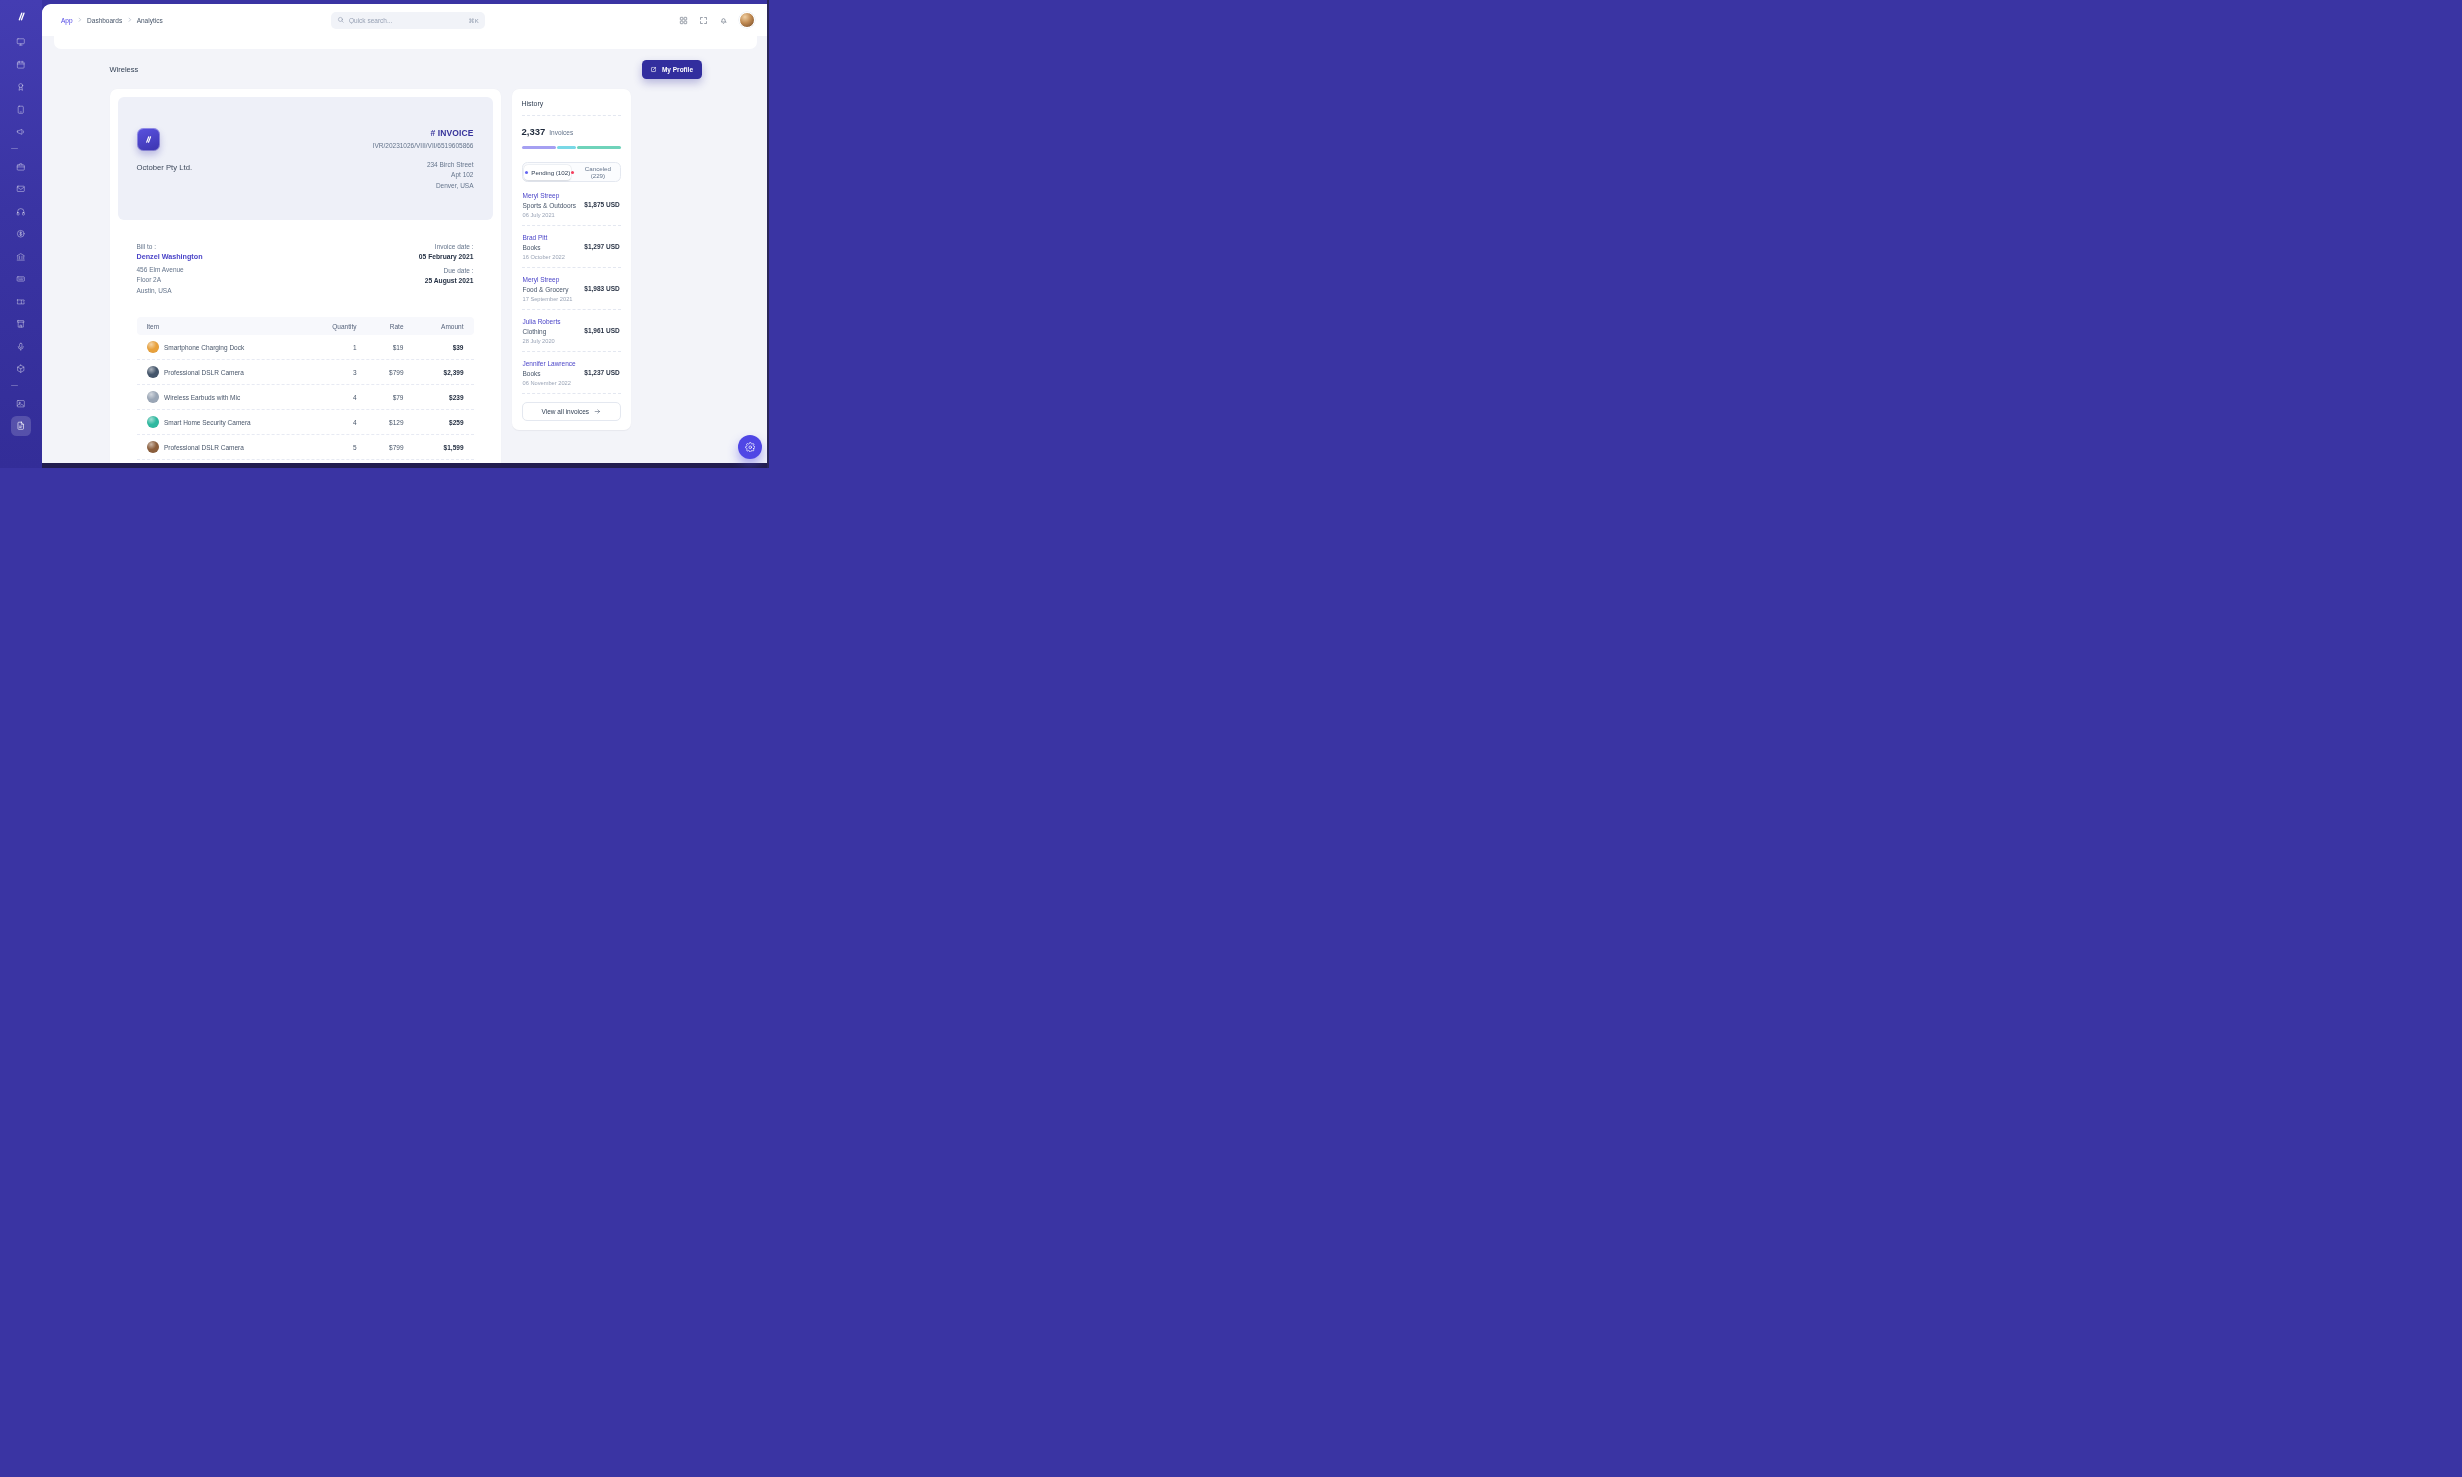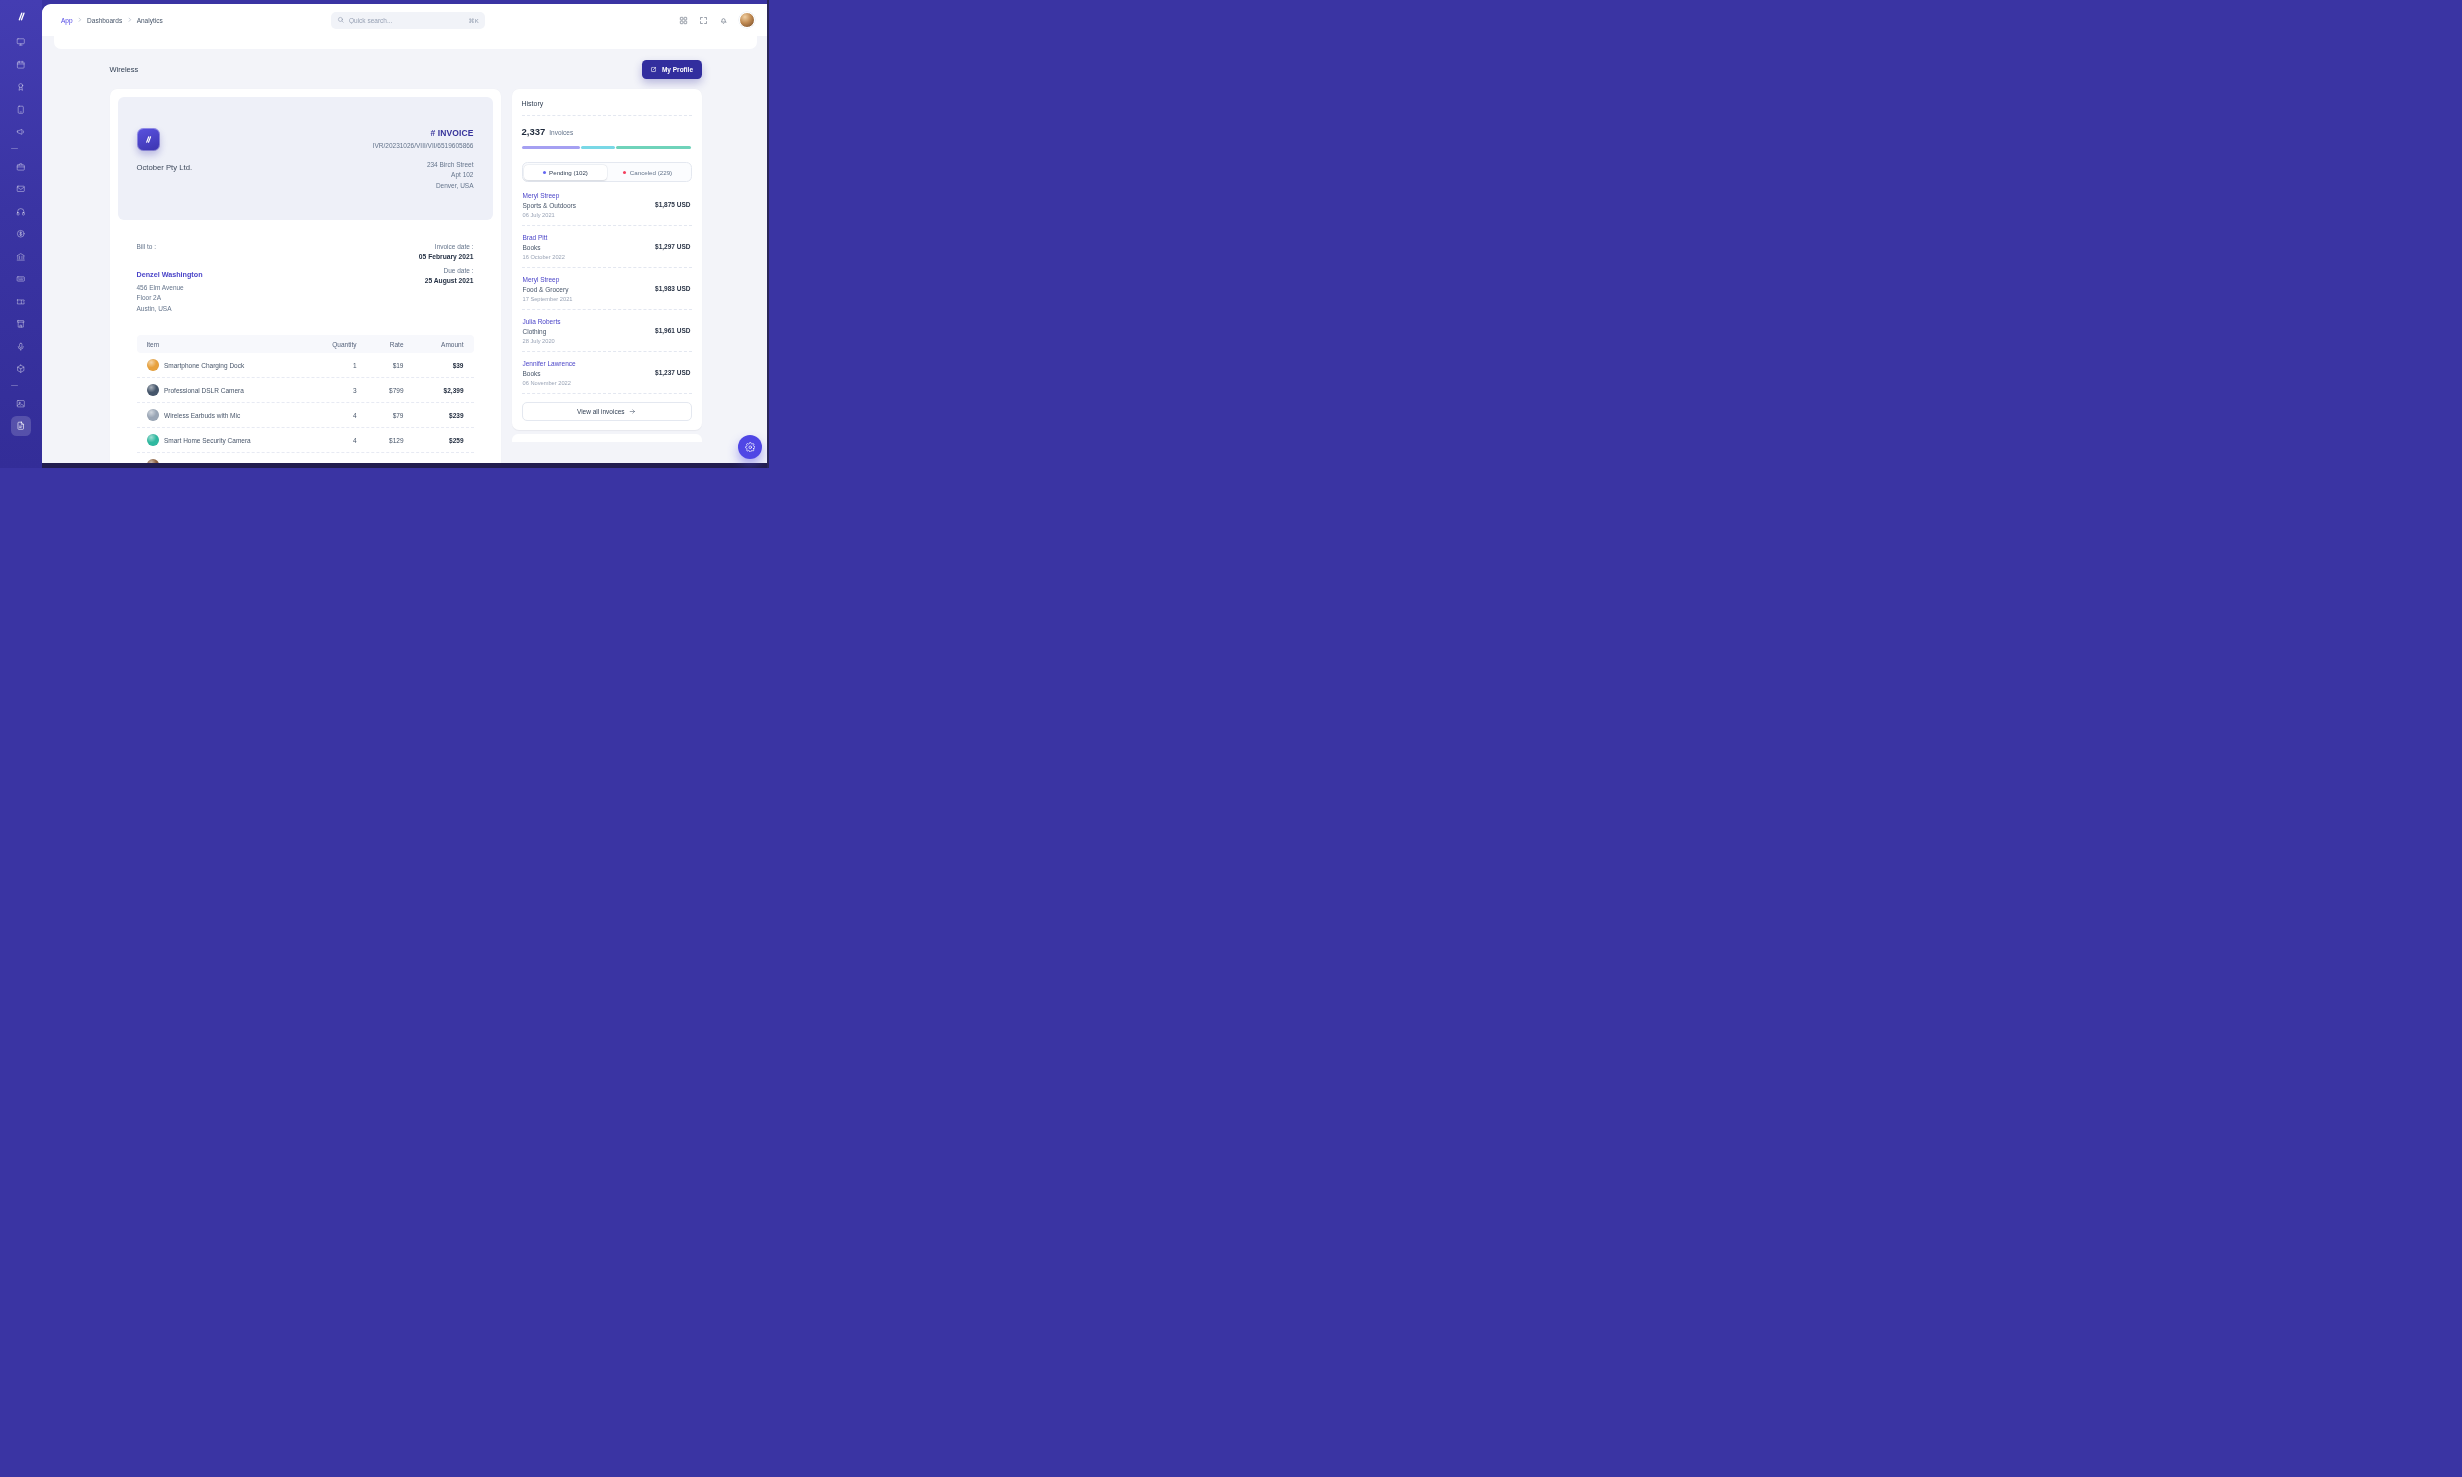--- a/index.html
+++ b/index.html
@@ -65,41 +65,41 @@
     box-shadow:inset 0 0 0 1px rgba(255,255,255,.35),0 4px 7px rgba(59,52,174,.28)}
   .brand-logo svg{width:11px;height:11px}
   .company-name{margin-top:12px;font-size:7.7px;color:#3f4a5c}
   .inv-meta{text-align:right}
   .inv-title{font-size:8.5px;font-weight:700;color:#37349b;letter-spacing:0.1px}
   .inv-number{font-size:6.5px;color:#64748b;margin-top:3.5px}
   .inv-address{margin-top:11px;font-size:6.5px;color:#64748b;line-height:10.5px}
 
   .bill-row{display:flex;justify-content:space-between;padding:23px 19px 0}
   .muted{font-size:6.5px;color:#64748b}
-  .bill-name{margin-top:20px;font-size:7.2px;font-weight:700;color:#4a44c8;cursor:pointer}
+  .bill-name{margin-top:2px;font-size:7.2px;font-weight:700;color:#4a44c8;cursor:pointer}
   .bill-addr{margin-top:3.5px;font-size:6.5px;color:#64748b;line-height:10.5px}
   .dates{text-align:right}
   .date-val{font-size:6.7px;font-weight:700;color:#263245;margin-top:3px}
   .date-gap{margin-top:7px}
 
   .table-wrap{padding:21px 19px 0}
   .t-head{display:flex;align-items:center;background:#f7f8fc;border-radius:4px;height:18px;padding:0 10px;
     font-size:6.5px;color:#55627a}
   .col-item{flex:1}
   .col-qty{width:57px;text-align:right}
   .col-rate{width:47px;text-align:right}
   .col-amt{width:60px;text-align:right}
   .t-row{display:flex;align-items:center;height:25px;padding:0 10px;border-bottom:0.5px dashed #e7eaf3;
     font-size:6.5px;color:#475569}
   .t-row .col-item{display:flex;align-items:center;gap:5.5px}
   .prod-img{width:12px;height:12px;border-radius:50%;flex:none;box-shadow:inset 0 0 0 0.5px rgba(0,0,0,.06)}
   .amt{color:#1f2a3d;font-weight:700}
 
   
-  .right-col{width:190px;display:flex;flex-direction:column}
+  .right-col{width:190px;display:flex;flex-direction:row}
   .history-card{padding:11px 10px 9px}
   .hist-title{font-size:7px;color:#334155}
   .dashed{border-top:0.5px dashed #e3e7f0;margin-top:8px}
   .count-row{display:flex;align-items:baseline;gap:4px;margin-top:10px}
   .count{font-size:9.5px;font-weight:700;color:#1e293b}
   .count-label{font-size:6.5px;color:#64748b}
   .progress{display:flex;height:3px;margin-top:9px;gap:1px}
   .progress span{border-radius:2px}
   .tabs{display:flex;border:0.5px solid #e4e8f0;background:#fbfcfe;border-radius:5.5px;padding:1.5px;margin-top:13px}
   .tab{flex:1;height:15px;display:flex;align-items:center;justify-content:center;gap:3.5px;font-size:6.2px;

